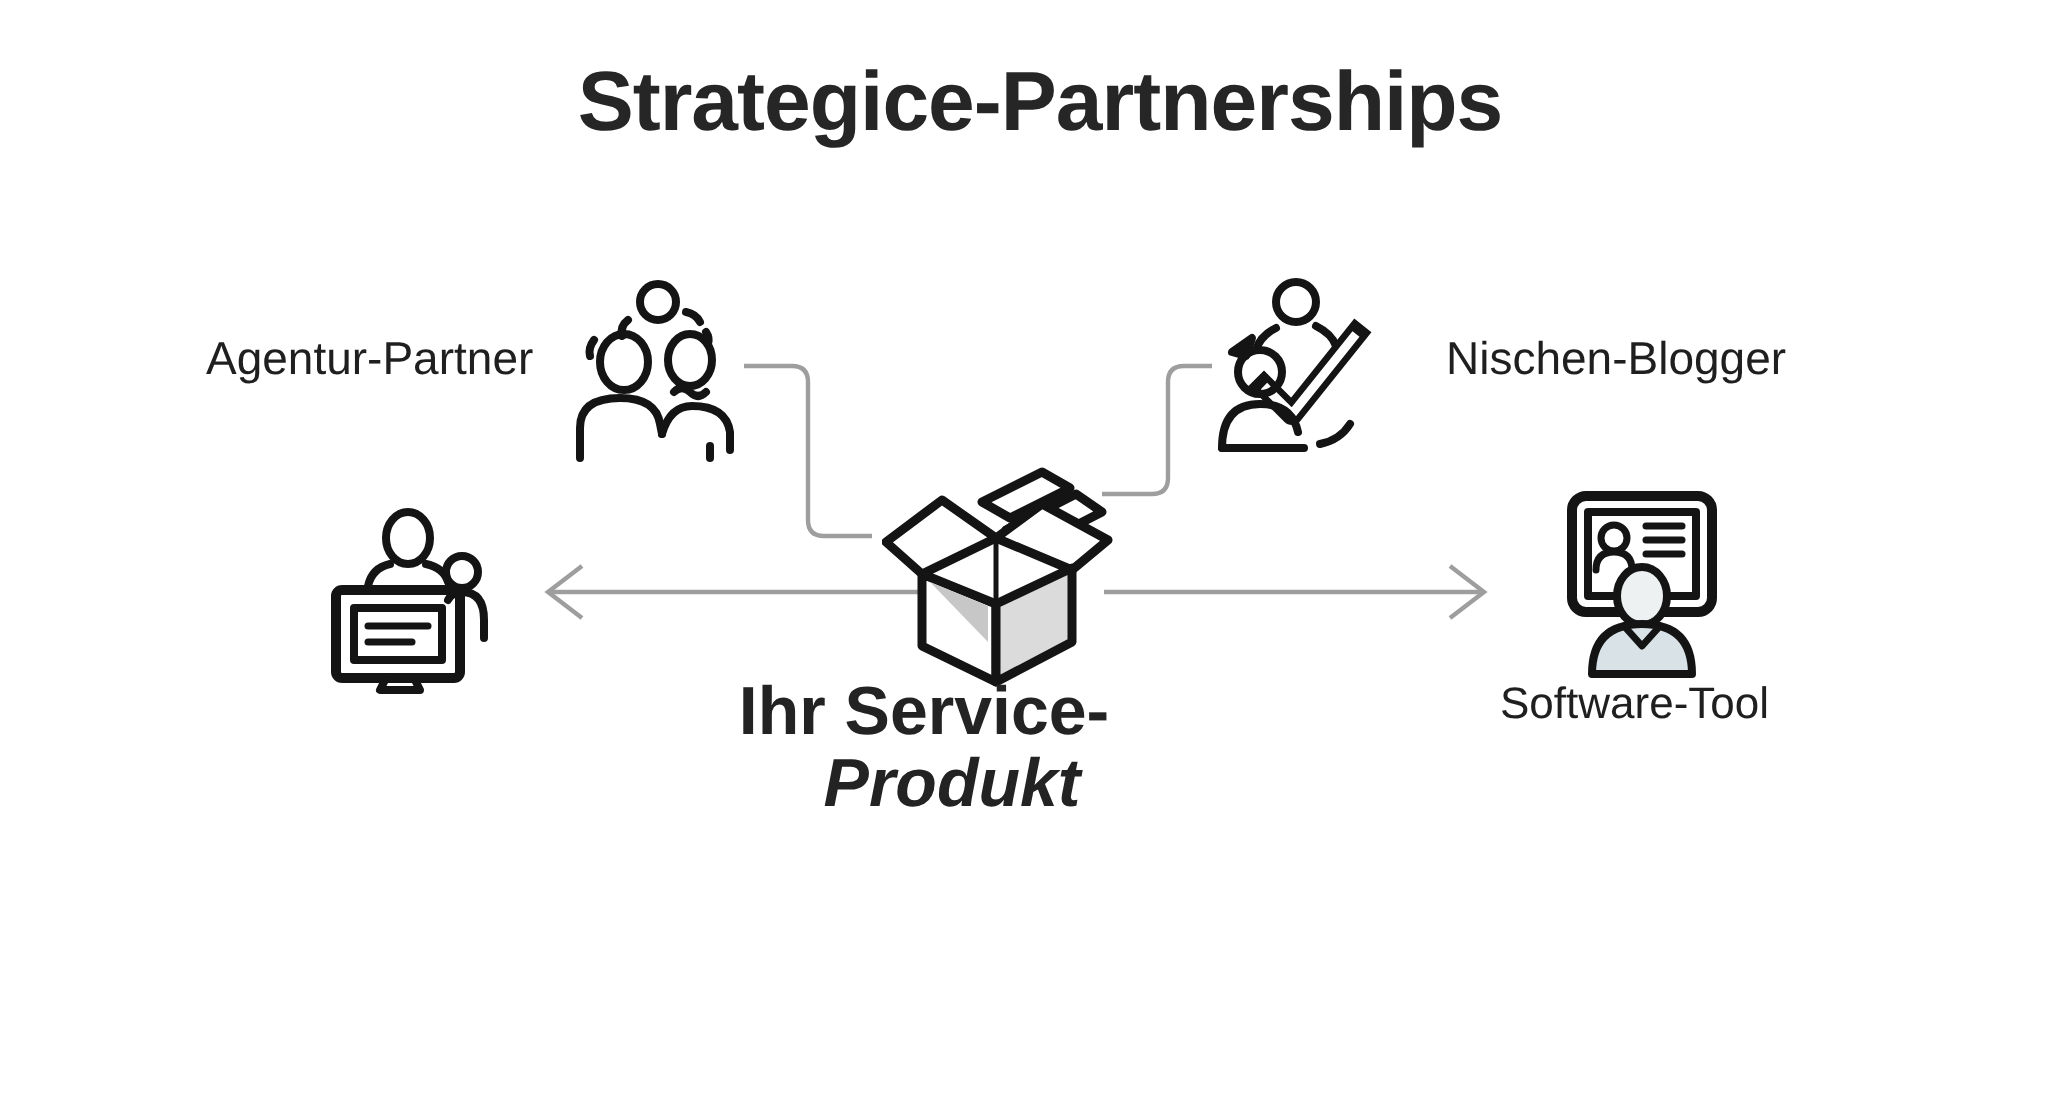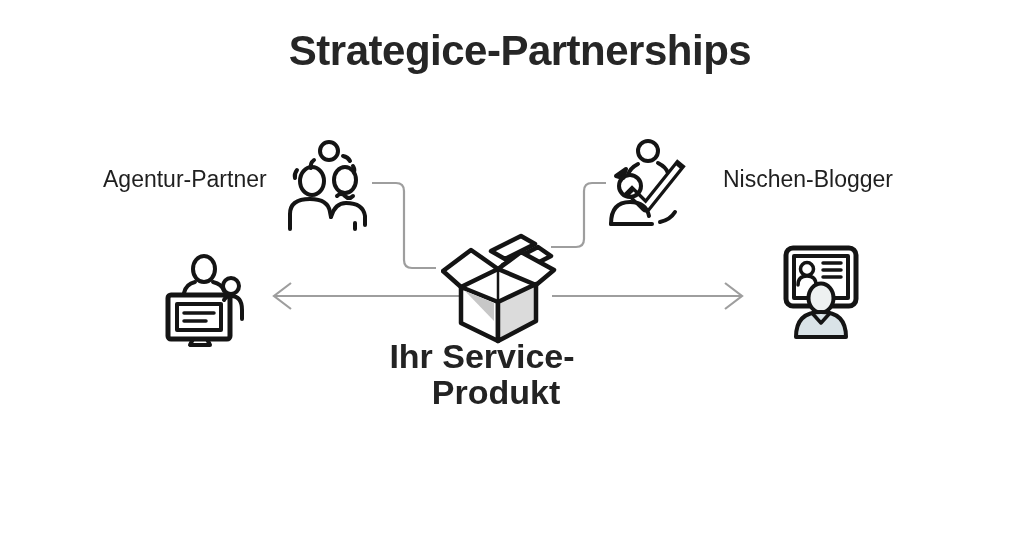--- a/index.html
+++ b/index.html
@@ -21,24 +21,24 @@
     font-size:42px;font-weight:bold;letter-spacing:-0.5px;color:#262626;
     transform:translateX(8px);
   }
   .node-label{
     position:absolute;font-weight:normal;color:var(--ink);white-space:nowrap;
   }
   .label-agentur{left:103px;top:166px;font-size:23px;}
   .label-nischen{left:723px;top:166px;font-size:23px;}
   .label-software{left:750px;top:339px;font-size:22px;}
   .product-label{
-    position:absolute;left:334px;top:338px;width:296px;text-align:center;
+    position:absolute;left:314px;top:338px;width:296px;text-align:center;
     font-size:34px;font-weight:bold;color:#232323;line-height:1.06;
   }
-  .product-label .line2{display:block;transform:translateX(14px);}
+  .product-label .line2{display:block;transform:translateX(14px);font-style:italic;}
   .icon{position:absolute;}
   .icon-team{left:283px;top:137px;}
   .icon-blogger{left:608px;top:138px;}
   .icon-monitor{left:164px;top:253px;}
   .icon-box{left:441px;top:227px;}
   .icon-software{left:777px;top:245px;}
   .connectors{position:absolute;left:0;top:0;width:1024px;height:558px;pointer-events:none;}
   .connectors path{stroke:var(--connector);stroke-width:2.2;fill:none;}
   svg.lineart path, svg.lineart circle, svg.lineart ellipse, svg.lineart rect, svg.lineart line{
     stroke:var(--icon-stroke);fill:none;stroke-linecap:round;stroke-linejoin:round;
@@ -122,14 +122,15 @@
     <rect x="17" y="11" width="54" height="42"></rect>
     <circle cx="30" cy="24" r="6.5" style="stroke-width:3.5"></circle>
     <path d="M21,40 Q21,31 30,31 Q39,31 39,40" style="stroke-width:3.5"></path>
     <path d="M46,18 H64" style="stroke-width:3.5"></path>
     <path d="M46,25 H64" style="stroke-width:3.5"></path>
     <path d="M46,32 H64" style="stroke-width:3.5"></path>
     <ellipse cx="44" cy="53" rx="12.5" ry="14.5" style="fill:var(--head-fill)"></ellipse>
     <path d="M19,92 Q19,67 44,67 Q69,67 69,92 Z" style="fill:var(--person-fill)"></path>
     <path d="M35,68 L44,78 L53,68" style="stroke-width:3.5"></path>
   </svg>
+  <div class="node-label label-software">Software-Tool</div>
 
 </div>
 
 </body></html>

